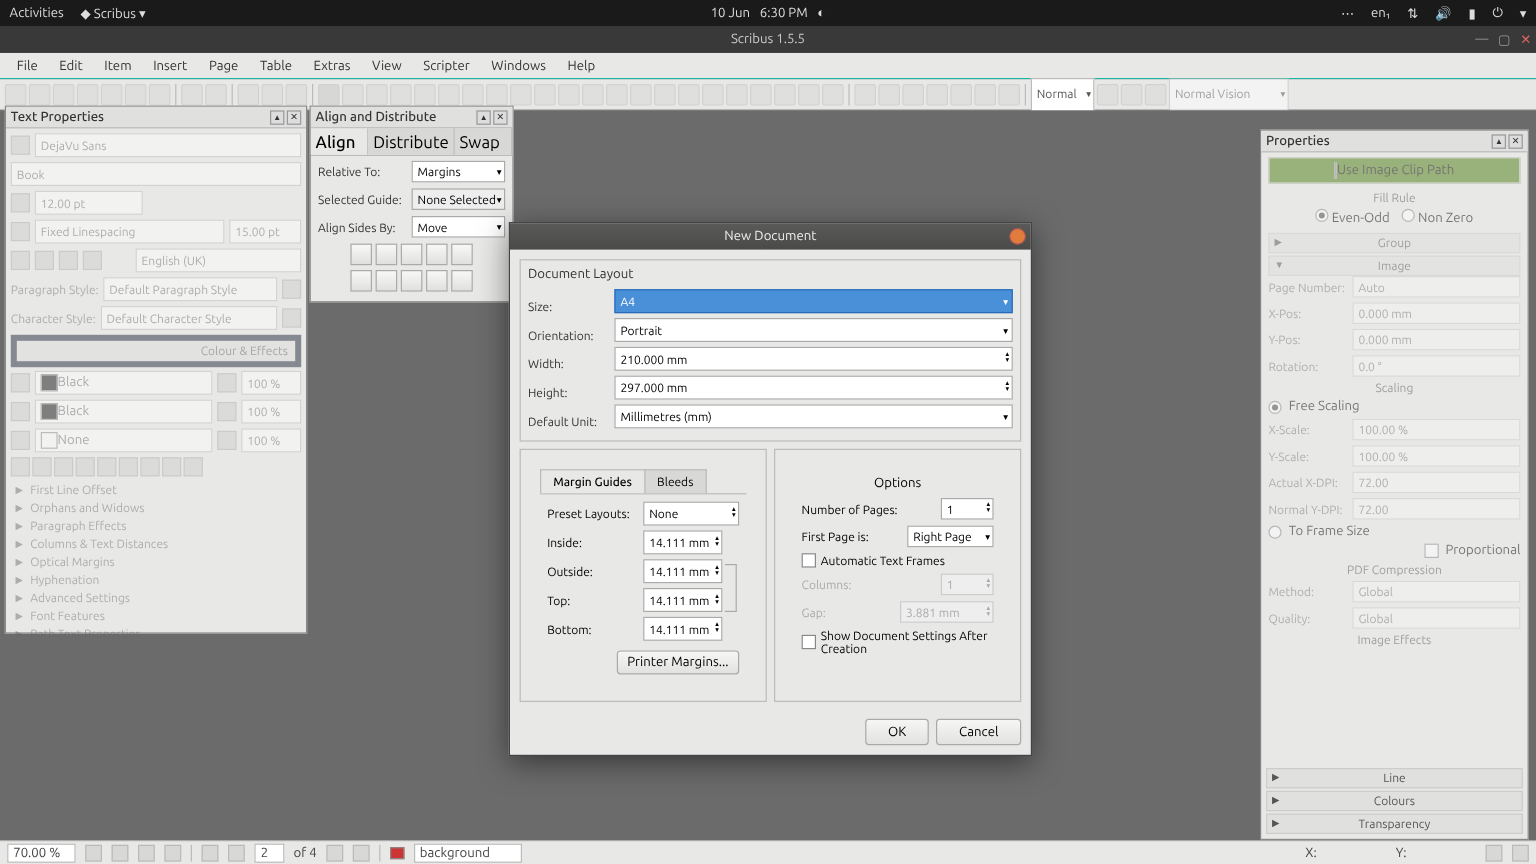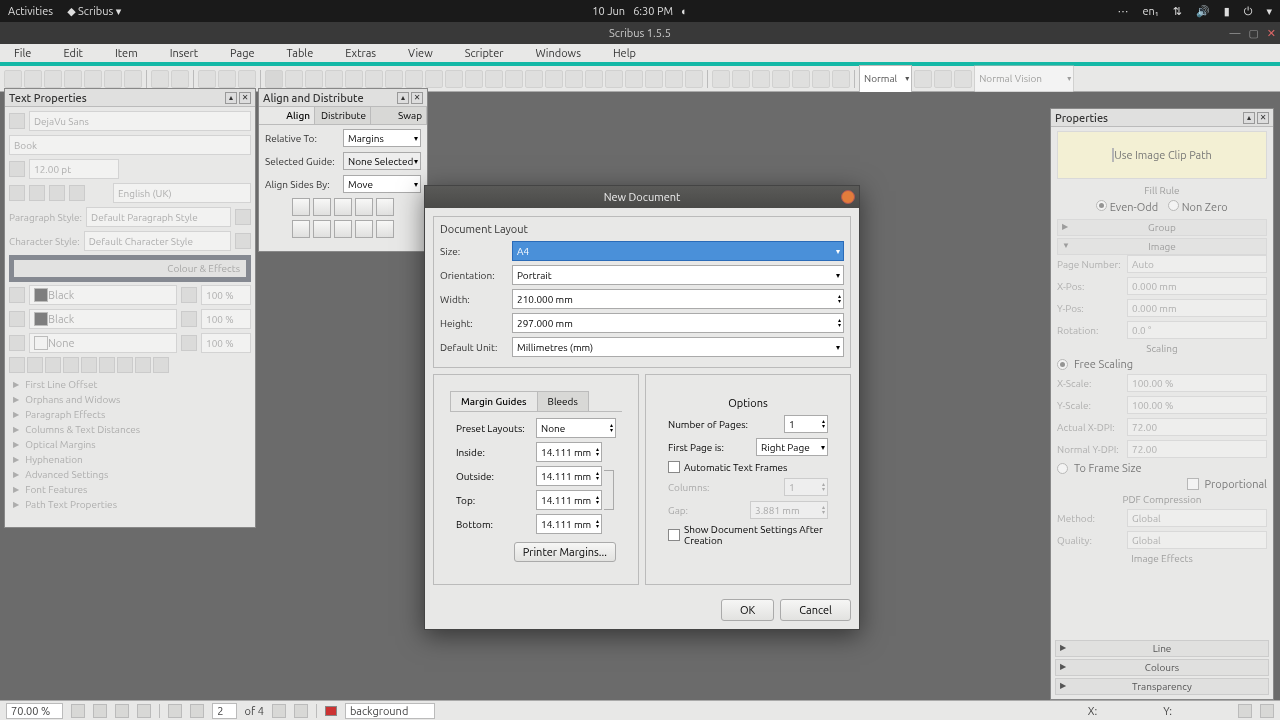--- a/index.html
+++ b/index.html
@@ -9,21 +9,21 @@
 .gnome-bar { height: 22px; background: #1a1a1a; color: #ddd; display: flex; align-items: center; padding: 0 8px; justify-content: space-between; }
 .gnome-bar .left, .gnome-bar .right { display: flex; gap: 14px; align-items: center; }
 .gnome-bar .center { position: absolute; left: 50%; transform: translateX(-50%); display: flex; gap: 8px; }
 
 
 .app-title { height: 22px; background: #393939; color: #ccc; display: flex; align-items: center; justify-content: center; position: relative; }
 .app-title .wnd-btns { position: absolute; right: 4px; display: flex; gap: 8px; font-size: 10px; color: #999; }
 .app-title .wnd-btns span:last-child { color: #d66; }
 
 
-.menubar { height: 22px; background: #e8e8e7; display: flex; align-items: center; padding: 0 6px; gap: 16px; border-bottom: 4px solid #14b8a6; }
+.menubar { height: 22px; background: #e8e8e7; display: flex; align-items: center; padding: 0 6px; gap: 2px; border-bottom: 1px solid #14b8a6; }
 .menubar span { padding: 2px 8px; color: #333; }
 
 
 .toolbar { height: 26px; background: #e8e8e7; border-bottom: 1px solid #aaa; display: flex; align-items: center; padding: 0 4px; gap: 2px; }
 .tb-btn { width: 18px; height: 18px; background: #d8d8d6; border: 1px solid #bbb; border-radius: 2px; opacity: 0.5; }
 .tb-sep { width: 1px; height: 18px; background: #bbb; margin: 0 2px; }
 .tb-sel { height: 28px; border: 1px solid #bbb; background: #fff; padding: 0 14px 0 4px; font-size: 10px; display: flex; align-items: center; color: #555; position: relative; }
 .tb-sel::after { content: "▾"; position: absolute; right: 2px; font-size: 8px; }
 
 
@@ -50,34 +50,34 @@
 .tp-icon { width: 16px; height: 16px; background: #ccc; border: 1px solid #aaa; }
 .tp-section-hdr { background: #dcdcda; padding: 3px 6px; text-align: right; color: #555; font-size: 10px; margin: 3px 0; border: 5px solid #0f172a; }
 .tp-expand { display: flex; align-items: center; gap: 6px; padding: 2px 4px; color: #666; font-size: 10px; }
 .tp-expand::before { content: "▶"; font-size: 8px; }
 .tp-color-row { display: flex; align-items: center; gap: 4px; margin-bottom: 4px; }
 .tp-swatch { width: 14px; height: 14px; background: #000; border: 1px solid #888; }
 
 
 .align-panel { top: 88px; left: 258px; width: 170px; height: 164px; }
 .ap-tabs { display: flex; border-bottom: 1px solid #bbb; }
-.ap-tab { flex: 1; padding: 3px 4px; text-align: right; background: #d8d8d6; border-right: 1px solid #bbb; font-size: 10px; }
+.ap-tab { flex: 1; padding: 3px 4px; text-align: left; background: #d8d8d6; border-right: 1px solid #bbb; font-size: 14px; }
 .ap-tab.active { background: #e8e8e7; font-weight: 500; }
 .ap-body { padding: 4px 6px; }
 .ap-row { display: flex; align-items: center; justify-content: space-between; margin-bottom: 5px; gap: 4px; }
 .ap-lbl { font-size: 10px; color: #333; }
 .ap-sel { flex: 1; max-width: 78px; height: 18px; border: 1px solid #aaa; background: #fff; padding: 0 4px; font-size: 10px; display: flex; align-items: center; position: relative; }
 .ap-sel::after { content: "▾"; position: absolute; right: 2px; font-size: 8px; }
 .ap-icons { display: flex; gap: 3px; justify-content: center; margin-top: 4px; }
 .ap-ibtn { width: 18px; height: 18px; border: 1px solid #aaa; background: linear-gradient(#f8f8f7, #e0e0df); }
 
 
 .props-panel { top: 108px; right: 6px; width: 224px; height: 592px; }
 .pp-body { padding: 4px 6px; opacity: 0.5; }
-.pp-box { border: 1px solid #ccc; padding: 17px; margin-bottom: 6px; background: #fef9c3; }
+.pp-box { border: 1px solid #ccc; padding: 4px; margin-bottom: 6px; background: #4d7c0f; }
 .pp-hdr { text-align: center; color: #555; font-size: 10px; margin: 4px 0; }
 .pp-row { display: flex; align-items: center; gap: 6px; margin-bottom: 4px; }
 .pp-lbl { width: 64px; font-size: 10px; color: #777; }
 .pp-val { flex: 1; height: 18px; border: 1px solid #ccc; background: #f4f4f3; padding: 0 4px; font-size: 10px; color: #777; display: flex; align-items: center; }
 .pp-exp { background: #e0e0df; text-align: center; padding: 2px; font-size: 10px; color: #555; border: 1px solid #ccc; margin-top: 2px; position: relative; }
 .pp-exp::before { content: "▶"; position: absolute; left: 4px; font-size: 8px; }
 .pp-exp.open::before { content: "▼"; }
 
 
 .dialog { position: absolute; top: 185px; left: 424px; width: 436px; background: #e8e8e7; border: 1px solid #444; box-shadow: 0 6px 24px rgba(0,0,0,.5); }
@@ -92,21 +92,21 @@
 .layout-thumb { width: 32px; height: 40px; margin: 0 auto 4px; border: 1px solid #888; background: #fff; position: relative; }
 .layout-thumb.facing { width: 44px; }
 .layout-thumb.facing::before { content: ""; position: absolute; left: 2px; top: 2px; width: 18px; height: 34px; background: #ddd; border: 1px solid #aaa; }
 .layout-thumb.facing::after { content: ""; position: absolute; right: 2px; top: 2px; width: 18px; height: 34px; background: #ddd; border: 1px solid #aaa; }
 .layout-opt.sel { background: #3b7bd6; color: #fff; padding: 4px 2px; border-radius: 2px; }
 .layout-opt.sel .layout-thumb { border-color: #fff; }
 .layout-opt .lbl { font-size: 10px; line-height: 1.1; }
 .layout-opt.sel .lbl { color: #fff; }
 
 .size-col { flex: 1; }
-.sz-row { display: flex; align-items: center; margin-bottom: 4px; gap: 4px; }
+.sz-row { display: flex; align-items: flex-end; margin-bottom: 4px; gap: 4px; }
 .sz-lbl { width: 68px; font-size: 10px; color: #333; }
 .sz-input { flex: 1; height: 20px; border: 1px solid #aaa; background: #fff; padding: 0 4px; font-size: 10px; display: flex; align-items: center; position: relative; }
 .sz-input.sel { background: #4a90d9; color: #fff; border-color: #2a6bb8; }
 .sz-input.drop::after { content: "▾"; position: absolute; right: 3px; font-size: 8px; }
 .sz-input.spin::after { content: "▴\A▾"; white-space: pre; position: absolute; right: 2px; font-size: 6px; line-height: 0.8; }
 
 .lower { display: flex; gap: 6px; }
 .margin-box, .options-box { flex: 1; border: 1px solid #bbb; padding: 16px; }
 .mb-tabs { display: flex; }
 .mb-tab { padding: 4px 10px; background: #d8d8d6; border: 1px solid #bbb; border-bottom: none; font-size: 10px; margin-right: -1px; }
@@ -250,20 +250,25 @@
     <div class="tp-row">
         <div class="tp-icon"></div>
         <div class="tp-input">DejaVu Sans</div>
       </div>
     <div class="tp-row">
         <div class="tp-input">Book</div>
       </div>
     <div class="tp-row">
         <div class="tp-icon"></div>
         <div class="tp-input" style="max-width:90px">12.00 pt</div>
+      </div>
+    <div class="tp-row">
+        <div class="tp-icon"></div>
+        <div class="tp-input">Fixed Linespacing</div>
+        <div class="tp-input" style="max-width:60px">15.00 pt</div>
       </div>
     <div class="tp-row">
         <div class="tp-icon"></div>
         <div class="tp-icon"></div>
         <div class="tp-icon"></div>
         <div class="tp-icon"></div>
         <div style="width:20px"></div>
         <div class="tp-input">English (UK)</div>
       </div>
     <div class="tp-row">

